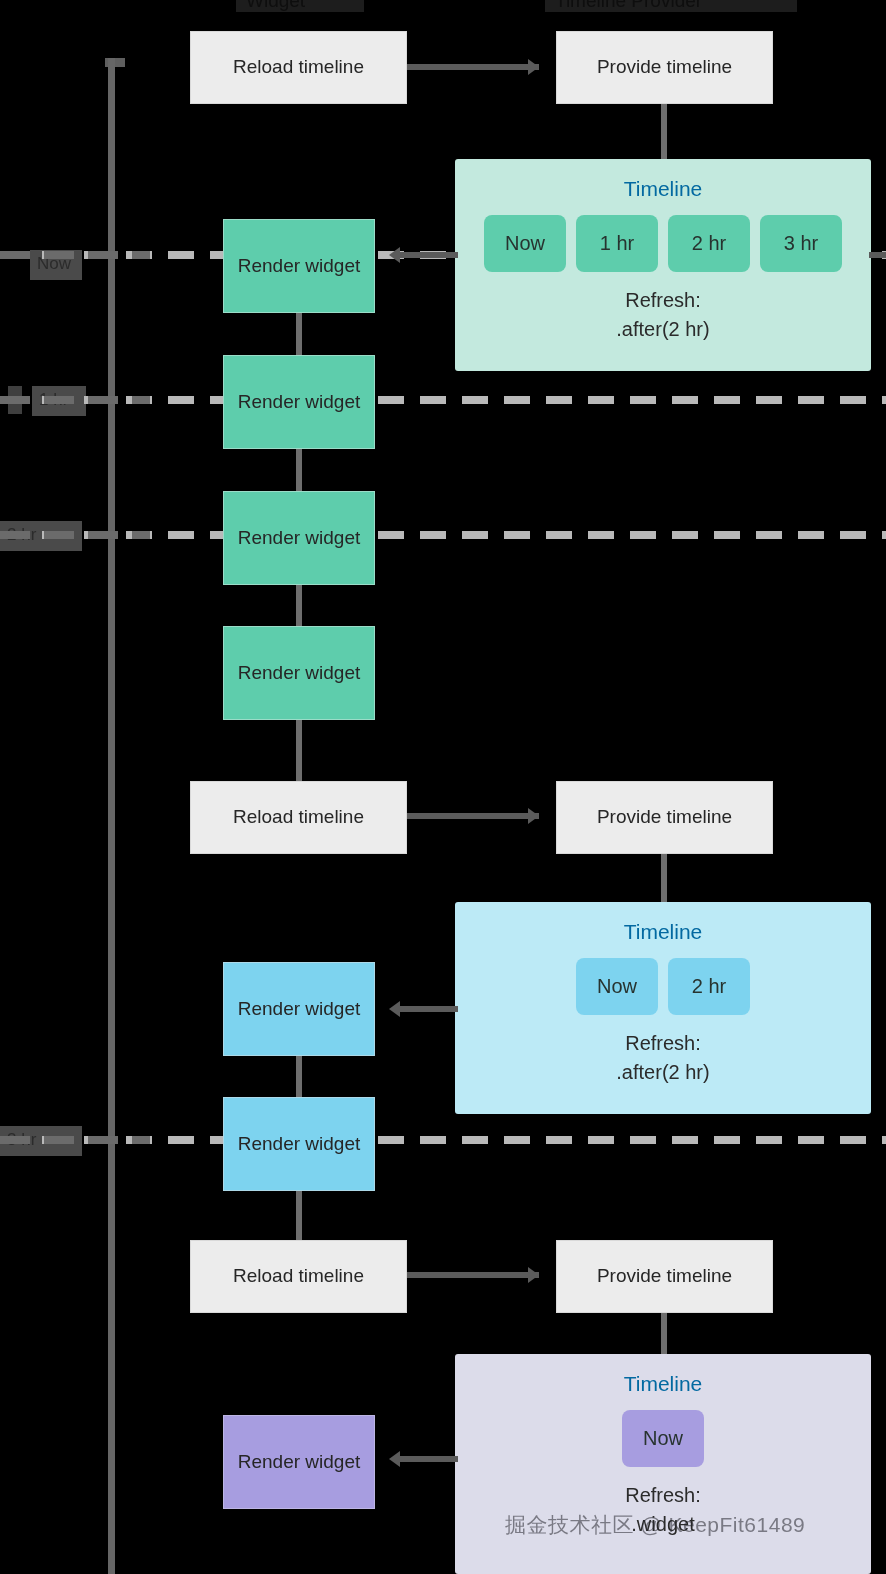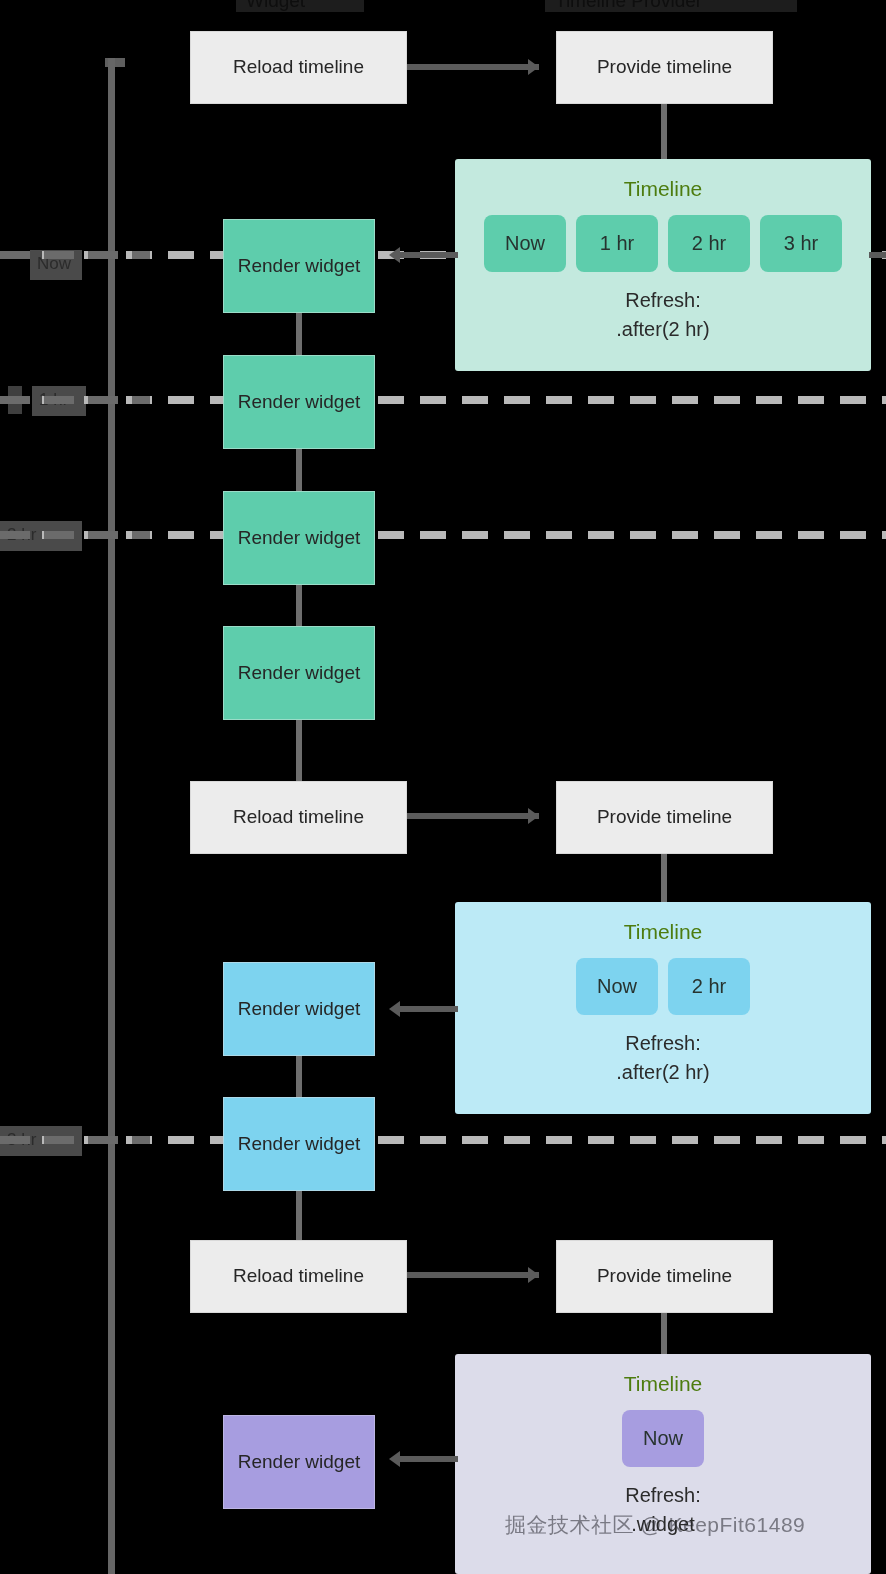--- a/index.html
+++ b/index.html
@@ -129,21 +129,21 @@
     padding: 18px 14px 16px;
     display: flex;
     flex-direction: column;
     align-items: center;
   }
   .tl-card.green  { background: #c3e9de; }
   .tl-card.blue   { background: #bceaf6; }
   .tl-card.purple { background: #dcdcea; }
 
   .tl-title {
-    color: #4d7c0f;
+    color: #0369a1;
     font-size: 21px;
     margin-bottom: 14px;
   }
   .tl-entries {
     display: flex;
     gap: 10px;
     justify-content: center;
     margin-bottom: 14px;
   }
   .tl-entry {

